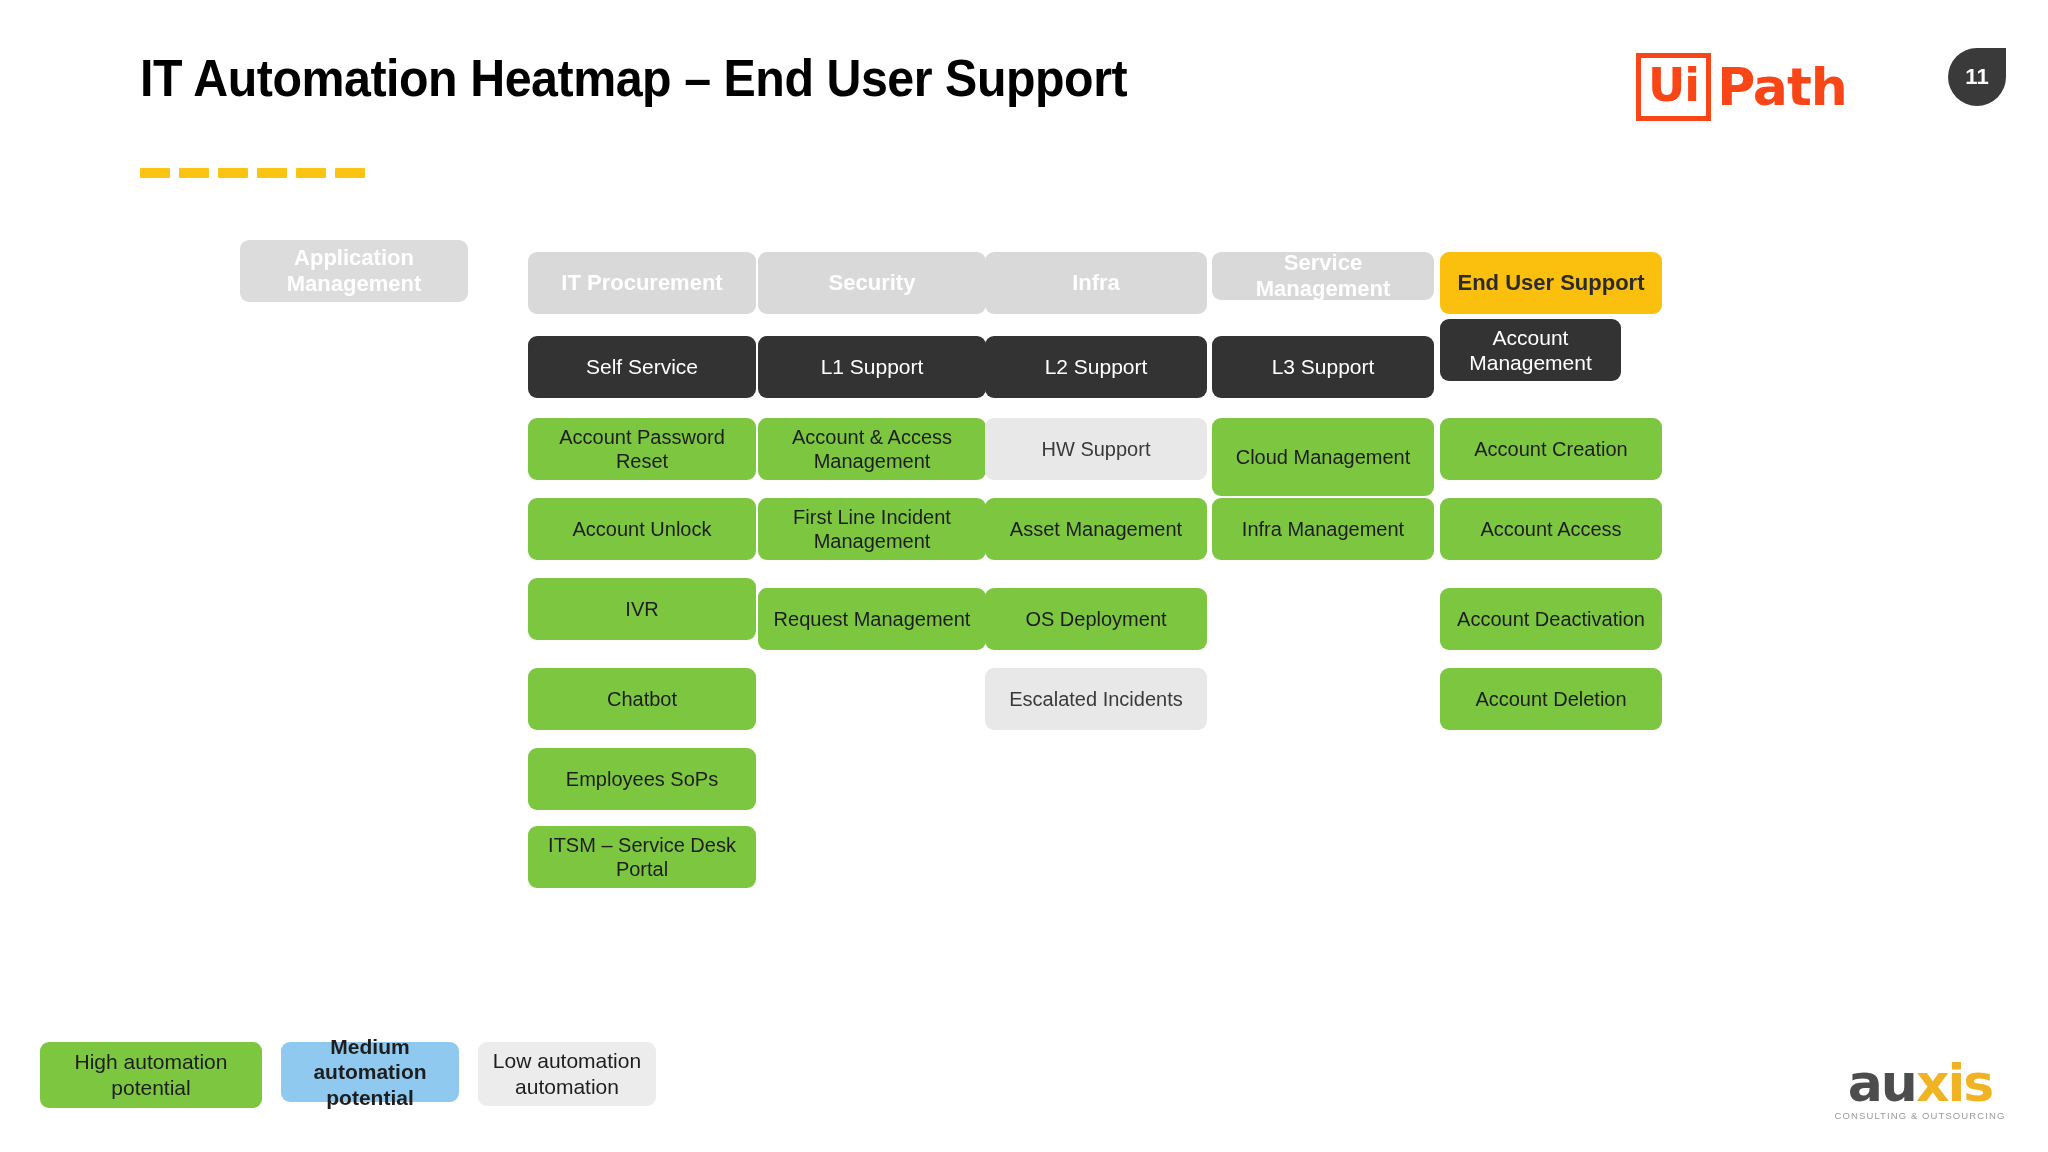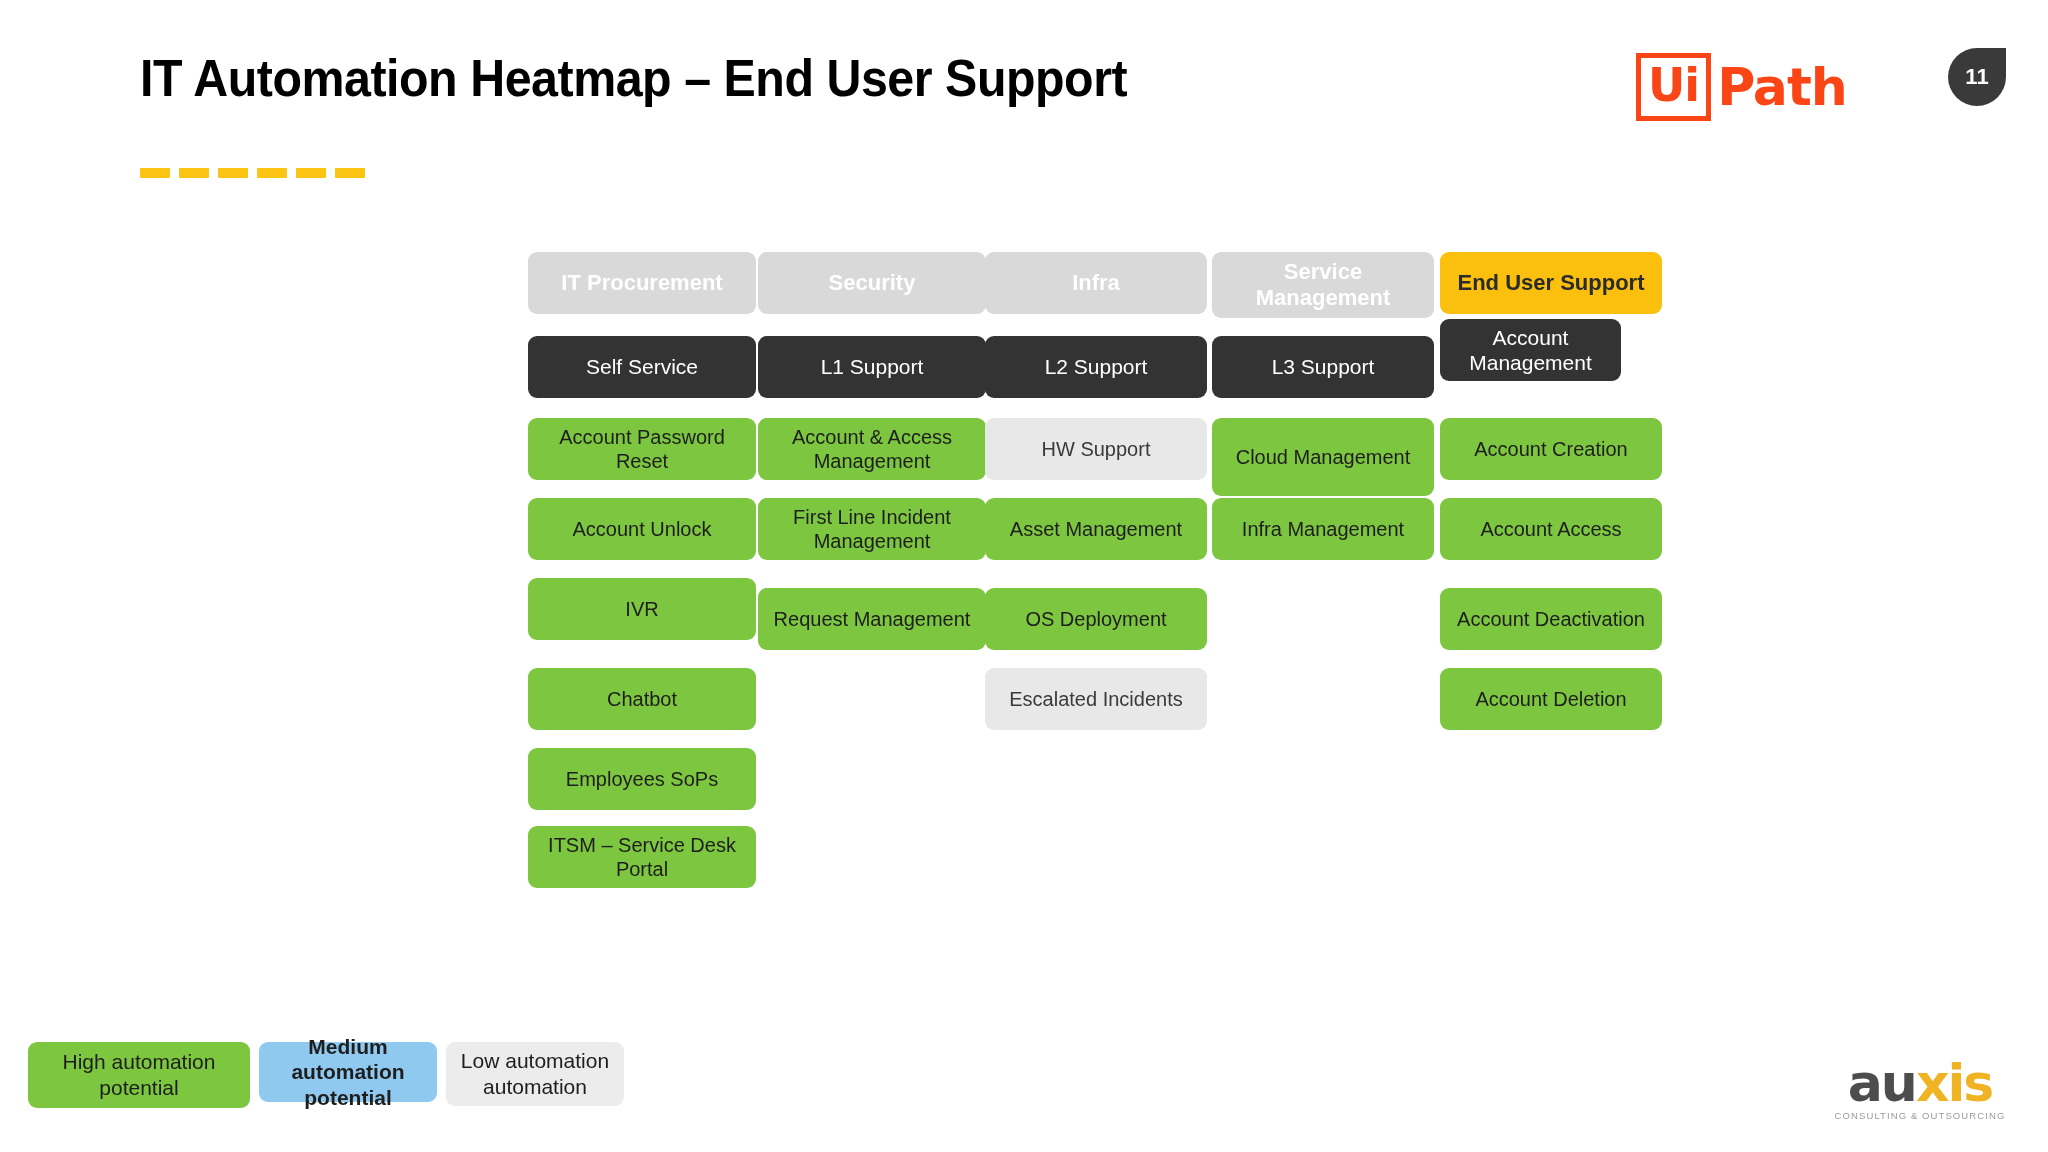--- a/index.html
+++ b/index.html
@@ -107,24 +107,24 @@
     font-size:21px;
     font-weight:normal;
   }
   .cell-item { font-size:20px; color:#1E1E1E; }
   .cell-item.high { background:#7DC63F; }
   .cell-item.low  { background:#E8E8E8; color:#3A3A3A; }
 
   
   #legend {
     position:absolute;
-    left:28px; top:1042px;
+    left:40px; top:1042px;
     display:flex;
     align-items:flex-start;
-    gap:9px;
+    gap:19px;
   }
   .legend-chip {
     border-radius:9px;
     font-size:21px;
     color:#1E1E1E;
     text-align:center;
     display:flex;
     align-items:center;
     justify-content:center;
     line-height:1.22;
@@ -173,40 +173,41 @@
 </div>
 
 <div id="uipath-logo">
   <span class="ui-box">Ui</span>
   <span class="path-text">Path</span>
 </div>
 
 <div id="page-badge">11</div>
 
 <div id="heatmap">
+    <div class="cell cell-head" style="left: 240px; top: 240px; width: 228px; height: 62px; background: rgb(220, 220, 220);">Application Management</div>
     <div class="cell cell-head" style="left: 528px; top: 252px; width: 228px; height: 62px;">IT Procurement</div>
     <div class="cell cell-sub" style="left: 528px; top: 336px; width: 228px; height: 62px;">Self Service</div>
     <div class="cell cell-item high" style="left: 528px; top: 418px; width: 228px; height: 62px;">Account Password Reset</div>
     <div class="cell cell-item high" style="left: 528px; top: 498px; width: 228px; height: 62px;">Account Unlock</div>
     <div class="cell cell-item high" style="left: 528px; top: 578px; width: 228px; height: 62px;">IVR</div>
     <div class="cell cell-item high" style="left: 528px; top: 668px; width: 228px; height: 62px;">Chatbot</div>
     <div class="cell cell-item high" style="left: 528px; top: 748px; width: 228px; height: 62px;">Employees SoPs</div>
     <div class="cell cell-item high" style="left: 528px; top: 826px; width: 228px; height: 62px;">ITSM – Service Desk Portal</div>
     <div class="cell cell-head" style="left: 758px; top: 252px; width: 228px; height: 62px;">Security</div>
     <div class="cell cell-sub" style="left: 758px; top: 336px; width: 228px; height: 62px; text-align: center;">L1 Support</div>
     <div class="cell cell-item high" style="left: 758px; top: 418px; width: 228px; height: 62px;">Account &amp; Access Management</div>
     <div class="cell cell-item high" style="left: 758px; top: 498px; width: 228px; height: 62px;">First Line Incident Management</div>
     <div class="cell cell-item high" style="left: 758px; top: 588px; width: 228px; height: 62px;">Request Management</div>
     <div class="cell cell-head" style="left: 985px; top: 252px; width: 222px; height: 62px;">Infra</div>
     <div class="cell cell-sub" style="left: 985px; top: 336px; width: 222px; height: 62px;">L2 Support</div>
     <div class="cell cell-item low" style="left: 985px; top: 418px; width: 222px; height: 62px;">HW Support</div>
     <div class="cell cell-item high" style="left: 985px; top: 498px; width: 222px; height: 62px;">Asset Management</div>
     <div class="cell cell-item high" style="left: 985px; top: 588px; width: 222px; height: 62px;">OS Deployment</div>
     <div class="cell cell-item low" style="left: 985px; top: 668px; width: 222px; height: 62px;">Escalated Incidents</div>
-    <div class="cell cell-head" style="left: 1212px; top: 252px; width: 222px; height: 66px;">Service Management</div>
+    <div class="cell cell-head" style="left: 1212px; top: 252px; width: 222px; height: 48px;">Service Management</div>
     <div class="cell cell-sub" style="left: 1212px; top: 336px; width: 222px; height: 62px;">L3 Support</div>
     <div class="cell cell-item high" style="left: 1212px; top: 418px; width: 222px; height: 78px;">Cloud Management</div>
     <div class="cell cell-item high" style="left: 1212px; top: 498px; width: 222px; height: 62px;">Infra Management</div>
     <div class="cell cell-head active" style="left: 1440px; top: 252px; width: 222px; height: 62px;">End User Support</div>
     <div class="cell cell-sub" style="left: 1440px; top: 319px; width: 181px; height: 62px;">Account Management</div>
     <div class="cell cell-item high" style="left: 1440px; top: 498px; width: 222px; height: 62px;">Account Access</div>
     <div class="cell cell-item high" style="left: 1440px; top: 418px; width: 222px; height: 62px;">Account Creation</div>
     <div class="cell cell-item high" style="left: 1440px; top: 668px; width: 222px; height: 62px;">Account Deletion</div>
     <div class="cell cell-item high" style="left: 1440px; top: 588px; width: 222px; height: 62px;">Account Deactivation</div>
   </div>

